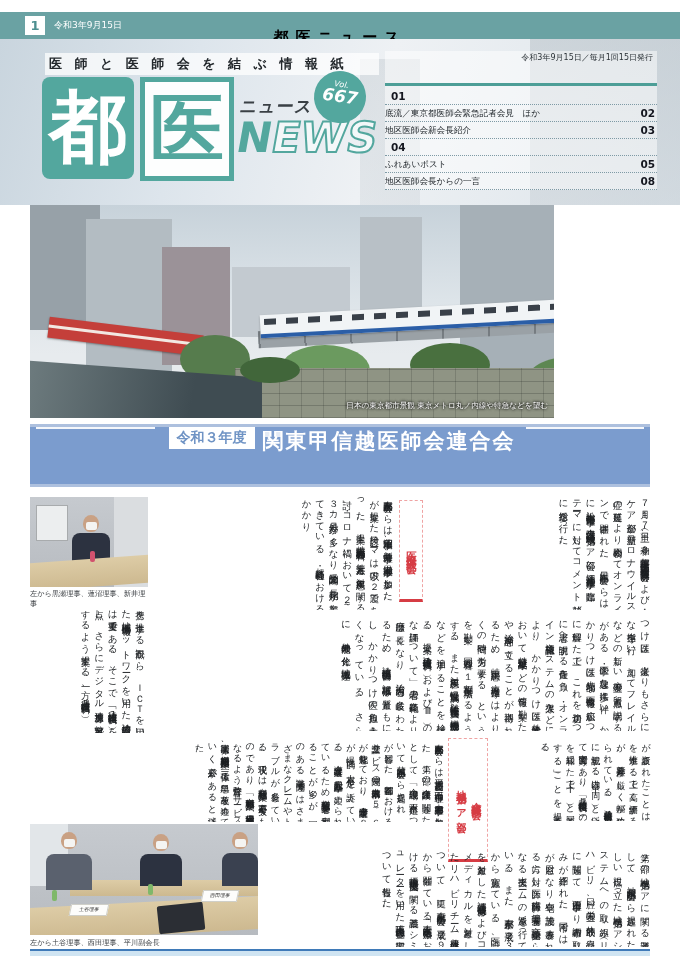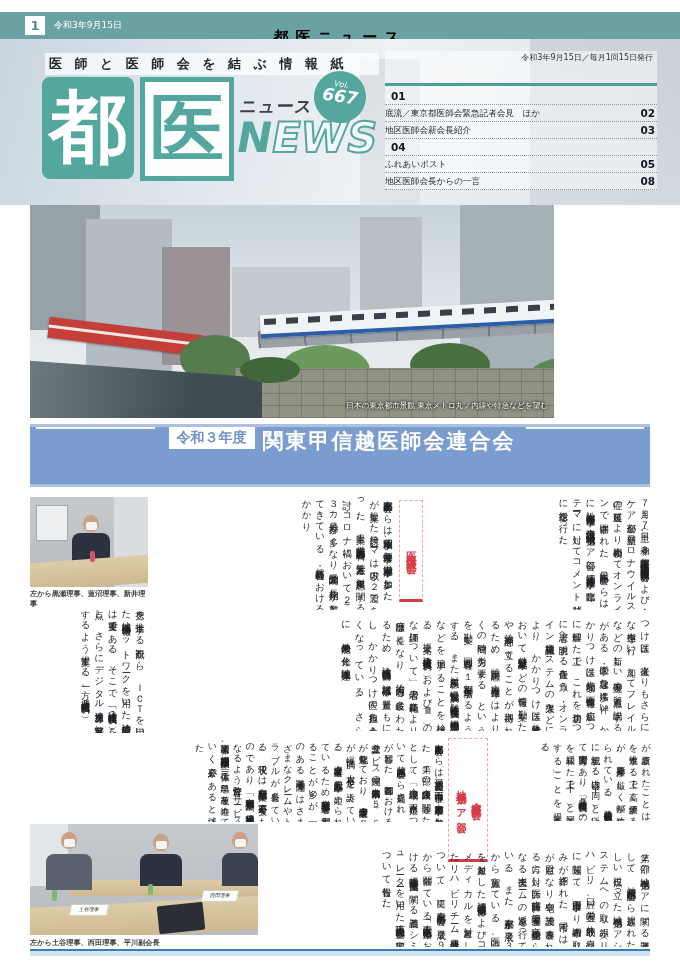--- a/index.html
+++ b/index.html
@@ -80,21 +80,21 @@
   .hl1 .t1{color:#fff;font-size:21px;font-weight:bold;letter-spacing:2px;margin-right:10px;white-space:nowrap;}
   .hl2{color:#fff;font-size:24px;font-weight:bold;text-align:center;letter-spacing:0.5px;line-height:28px;white-space:nowrap;}
 
   
   .vt{position:absolute;writing-mode:vertical-rl;text-orientation:mixed;font-size:9.4px;line-height:13.6px;
         letter-spacing:0.6px;color:#1c1f22;overflow:hidden;text-align:justify;}
   .vt.small{font-size:9px;line-height:12.6px;letter-spacing:0.3px;}
   .vlabel{position:absolute;writing-mode:vertical-rl;background:#fff;color:#d63c44;font-weight:bold;
         font-size:10.5px;letter-spacing:2.5px;text-align:center;border:1px dashed #efa3a3;
         border-bottom:3px solid #d63c44;padding:6px 3px;box-sizing:border-box;line-height:15px;}
-  .apcap{position:absolute;font-size:7.2px;color:#3a3e42;font-weight:bold;}
+  .apcap{position:absolute;font-size:7.2px;color:#3a3e42;}
   .aphoto{position:absolute;overflow:hidden;background:linear-gradient(#c6cacf,#b7bbc0);}
   .ap-wall{position:absolute;background:#d5d8db;}
   .ap-table{position:absolute;background:linear-gradient(#ddcca6,#cdb990);}
   .person{position:absolute;}
   .person .body{position:absolute;left:0;bottom:0;width:100%;height:62%;background:#2c3240;border-radius:8px 8px 0 0;}
   .person .head{position:absolute;left:50%;top:0;width:16px;height:17px;margin-left:-8px;background:#c9a184;border-radius:50% 50% 45% 45%;}
   .person .mask{position:absolute;left:50%;top:7px;width:11px;height:8px;margin-left:-5.5px;background:#f4f4f2;border-radius:2px;}
   .plate{position:absolute;background:#fdfdfb;border:1px solid #cfcfc8;font-size:5px;color:#333;
         text-align:center;line-height:9px;transform:skewX(-12deg);}
   .laptop{position:absolute;background:#2b2e34;border-radius:2px;}

